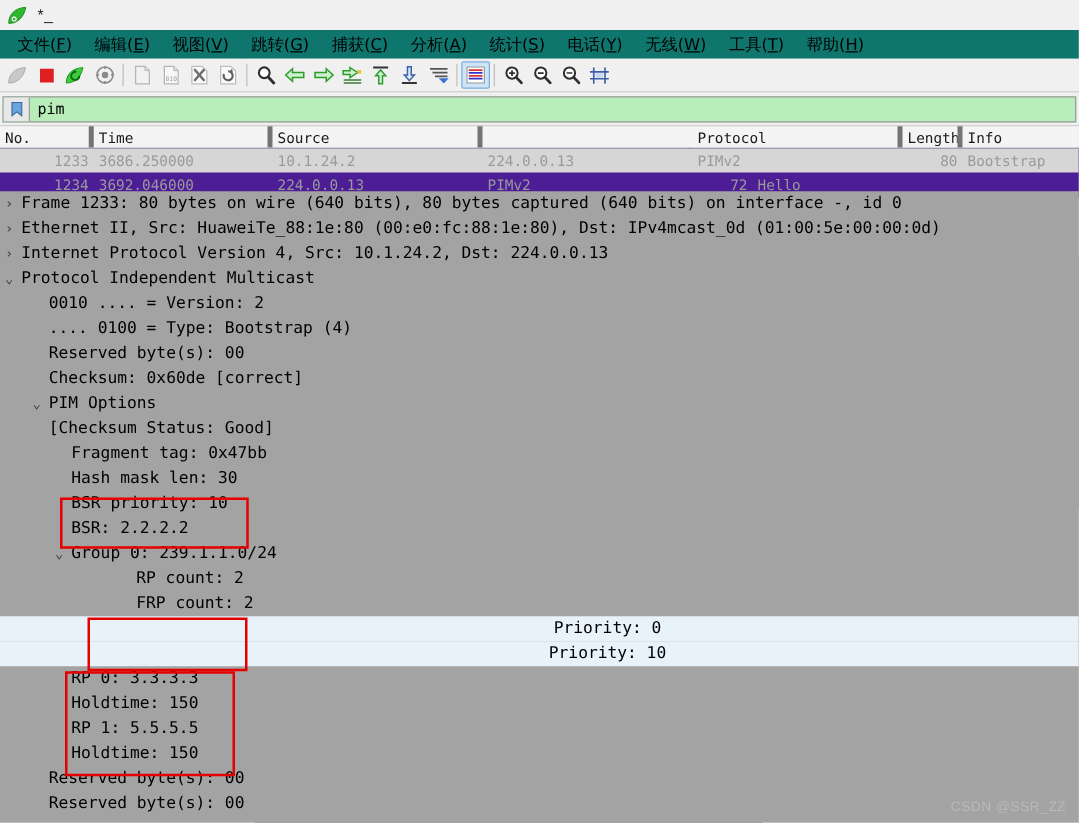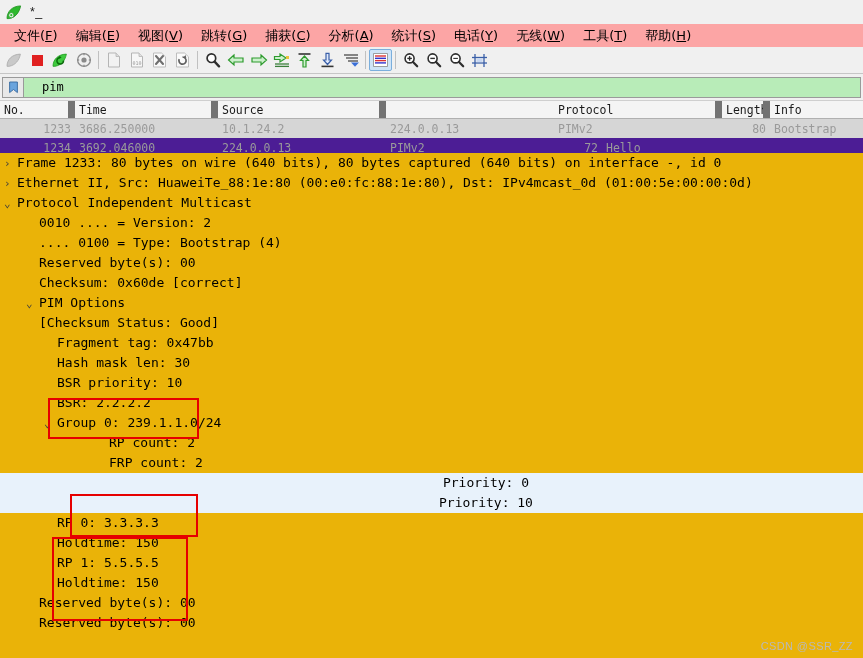--- a/index.html
+++ b/index.html
@@ -16,21 +16,21 @@
   
   .titlebar{
     height:24px;background:#f0f0f0;display:flex;align-items:center;
     padding-left:6px;gap:7px;
   }
   .shark{width:17px;height:15px;position:relative;display:inline-block;}
   .title-text{font-size:12.5px;color:#1a1a1a;letter-spacing:0.5px;}
 
   
   .menubar{
-    height:23px;background:#fca5a5;display:flex;align-items:center;
+    height:23px;background:#0f766e;display:flex;align-items:center;
     padding-left:5px;
   }
   .menu-item{
     padding:2px 9px;font-size:13px;color:#000;white-space:nowrap;cursor:default;
     font-family:"DejaVu Sans","Liberation Sans",sans-serif;
   }
   .menu-item u{text-decoration:underline;}
 
   
   .toolbar{
@@ -53,32 +53,32 @@
   .filter-box{
     flex:1;height:19px;background:#b8ecb8;border:1px solid #9a9a9a;
     display:flex;align-items:center;
   }
   .bookmark-btn{
     width:20px;height:19px;background:#e8e8e8;border-right:1px solid #9a9a9a;
     display:flex;align-items:center;justify-content:center;flex:none;
   }
   .filter-text{
     padding-left:6px;font-family:"DejaVu Sans Mono","Liberation Mono",monospace;
-    font-size:12px;color:#000;margin-left:12px;
+    font-size:12px;color:#000;
   }
 
   
   .colhdr{
     height:17px;background:#f4f4f4;border-top:1px solid #cfcfcf;
     border-bottom:1px solid #b0b0b0;display:flex;align-items:center;
     font-family:"DejaVu Sans Mono","Liberation Mono",monospace;font-size:11.5px;
     color:#1a1a1a;
   }
   .colhdr > div{
-    border-right:7px solid #737373;height:100%;box-sizing:border-box;
+    border-right:4px solid #737373;height:100%;box-sizing:border-box;
     padding-left:4px;display:flex;align-items:center;overflow:hidden;
   }
   .colhdr > div:last-child{border-right:none;}
 
   
   .packetlist{
     height:38px;background:#4c1d95;overflow:hidden;position:relative;
     border-bottom:1px solid #8b5cf6;
   }
   .prow{
@@ -86,21 +86,21 @@
     font-family:"DejaVu Sans Mono","Liberation Mono",monospace;font-size:11.5px;
     color:#9a9a9a;box-sizing:border-box;
   }
   .prow.sel{background:#d6d6d6;}
   .prow > div{box-sizing:border-box;padding:0 4px;overflow:hidden;white-space:nowrap;}
   .ta-r{text-align:right;}
 
   
   .detail{
     position:absolute;left:0;top:153px;width:863px;height:505px;
-    background:#eab308;overflow:hidden;
+    background:#a3a3a3;overflow:hidden;
   }
   .trow{
     height:20px;line-height:20px;white-space:nowrap;
     font-family:"DejaVu Sans Mono","Liberation Mono",monospace;
     font-size:13px;color:#000;position:relative;
   }
   .trow.hl{background:#e8f2fb;text-align:center;}
   .ind0{padding-left:4px;}
   .ind1{padding-left:26px;}
   .ind2{padding-left:44px;}
@@ -342,20 +342,21 @@
         <div style="flex: 0 0 168px;">224.0.0.13</div>
         <div style="flex: 0 0 168px;">PIMv2</div>
         <div class="ta-r" style="flex: 0 0 48px;">72</div>
         <div style="flex: 1 1 auto;">Hello</div>
       </div>
     </div>
 
   <div class="detail" id="detail">
       <div class="trow ind0"><span class="carr">›</span><span>Frame 1233: 80 bytes on wire (640 bits), 80 bytes captured (640 bits) on interface -, id 0</span></div>
       <div class="trow ind0"><span class="carr">›</span><span>Ethernet II, Src: HuaweiTe_88:1e:80 (00:e0:fc:88:1e:80), Dst: IPv4mcast_0d (01:00:5e:00:00:0d)</span></div>
+      <div class="trow ind0"><span class="carr">›</span><span>Internet Protocol Version 4, Src: 10.1.24.2, Dst: 224.0.0.13</span></div>
       <div class="trow ind0"><span class="carr">⌄</span><span>Protocol Independent Multicast</span></div>
       <div class="trow ind1"><span class="carr">&nbsp;</span><span>0010 .... = Version: 2</span></div>
       <div class="trow ind1"><span class="carr">&nbsp;</span><span>.... 0100 = Type: Bootstrap (4)</span></div>
       <div class="trow ind1"><span class="carr">&nbsp;</span><span>Reserved byte(s): 00</span></div>
       <div class="trow ind1"><span class="carr">&nbsp;</span><span>Checksum: 0x60de [correct]</span></div>
       <div class="trow ind1"><span class="carr">⌄</span><span>PIM Options</span></div>
       <div class="trow ind1"><span class="carr">&nbsp;</span><span>[Checksum Status: Good]</span></div>
       <div class="trow ind2"><span class="carr">&nbsp;</span><span>Fragment tag: 0x47bb</span></div>
       <div class="trow ind2"><span class="carr">&nbsp;</span><span>Hash mask len: 30</span></div>
       <div class="trow ind2"><span class="carr">&nbsp;</span><span>BSR priority: 10</span></div>

